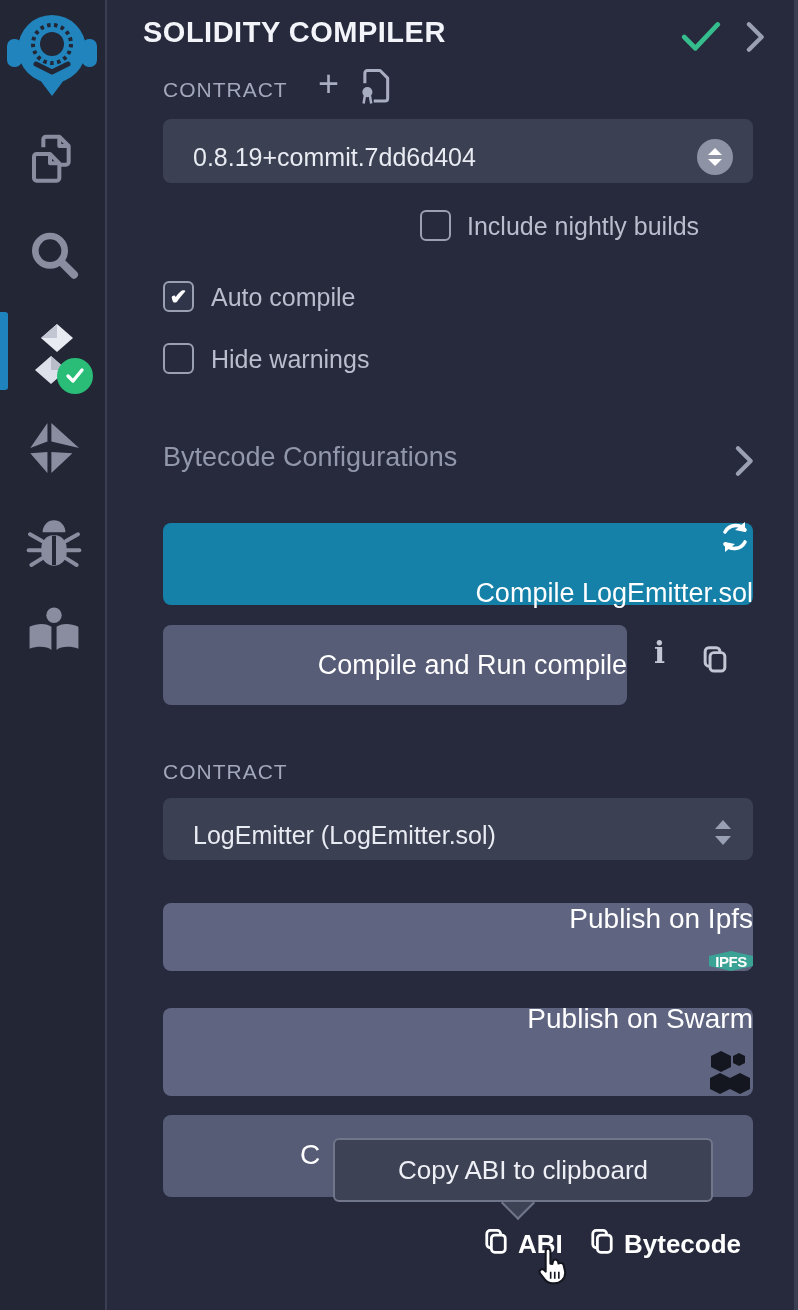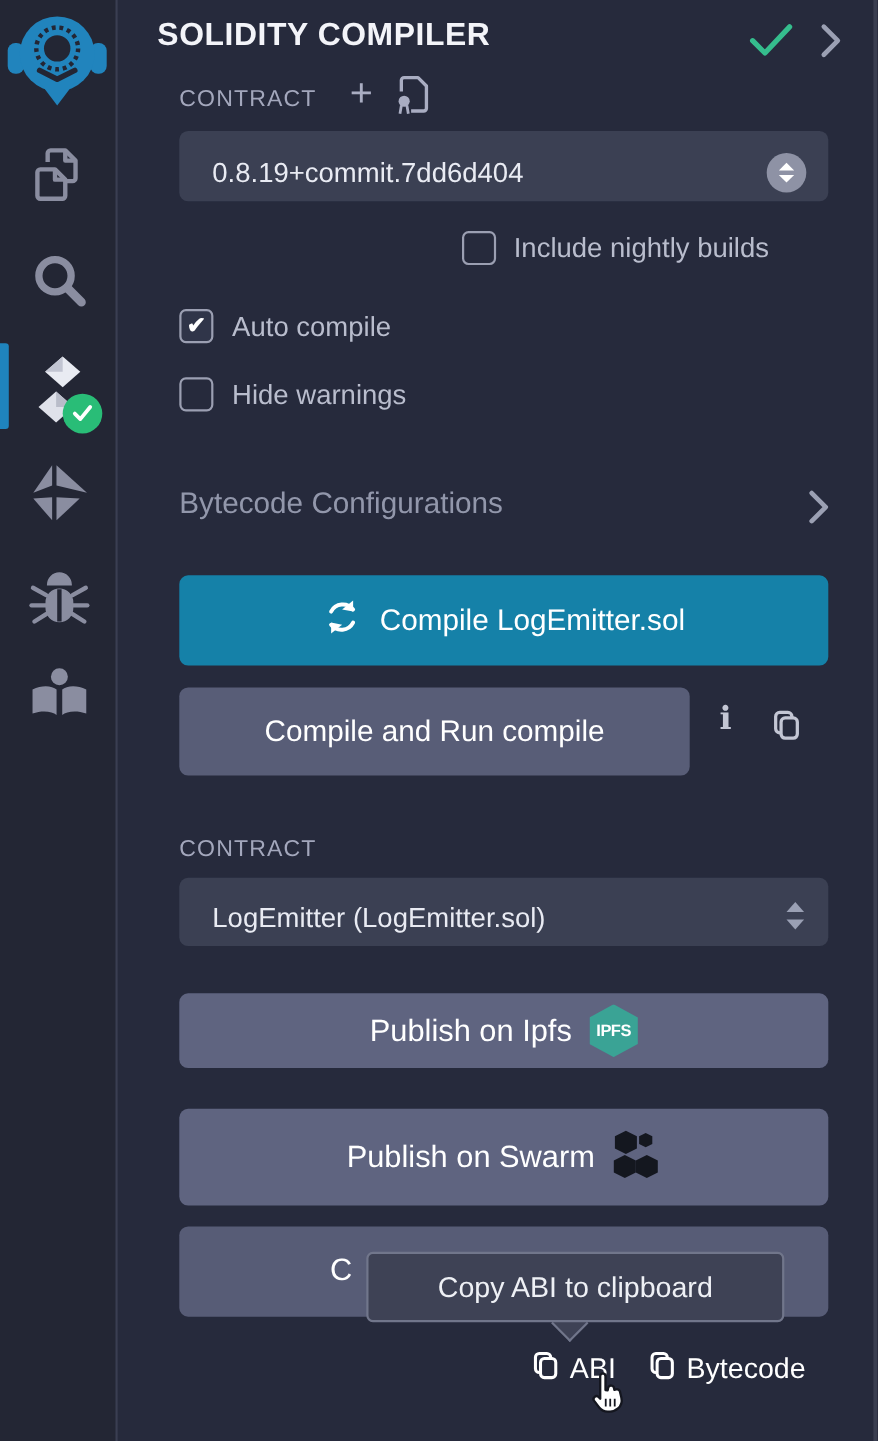--- a/index.html
+++ b/index.html
@@ -80,22 +80,22 @@
   .lbl-auto    { left:211px; top:283px; }
   .lbl-hide    { left:211px; top:345px; }
   
   .advanced-label {
     position:absolute; left:163px; top:442px; font-size:27px; color:#9297ab; cursor:pointer;
   }
   .adv-chev { position:absolute; left:733px; top:444px; cursor:pointer; }
   
   .btn {
     position:absolute; left:163px; width:590px; border-radius:8px; border:none;
-    display:flex; align-items:center; justify-content:center;
-    color:#ffffff; cursor:pointer; font-family:inherit;
+    display:flex; align-items:flex-end; justify-content:center;
+    color:#ffffff; cursor:pointer; font-family:inherit;flex-direction:column;
   }
   .btn-compile { top:523px; height:82px; background:#1581a8; font-size:27px; gap:16px; }
   .btn-run     { top:625px; height:80px; width:464px; background:#585d77; font-size:27px; }
   .btn-ipfs    { top:903px; height:68px; background:#5f6480; font-size:28px; gap:16px; }
   .btn-swarm   { top:1008px; height:88px; background:#5f6480; font-size:28px; gap:14px; }
   .btn-details { top:1115px; height:82px; background:#575c76; justify-content:flex-start; }
   .details-text { position:absolute; left:137px; top:24px; font-size:28px; color:#fff; }
   .info-icon {
     position:absolute; left:654px; top:636px; font-family:"DejaVu Serif",serif;
     font-size:29px; font-weight:700; color:#c3c6d4; cursor:pointer;
@@ -119,21 +119,21 @@
     background:#3e4255; border-right:2px solid #71768b; border-bottom:2px solid #71768b;
     transform:rotate(45deg); z-index:4;
   }
   
   .copy-link {
     position:absolute; display:flex; align-items:center; gap:8px;
     color:#ffffff; cursor:pointer; z-index:6;
   }
   .copy-abi      { left:482px; top:1227px; }
   .copy-bytecode { left:588px; top:1227px; }
-  .copy-link .txt { font-size:26px; font-weight:400; color:#fff; }
+  .copy-link .txt { font-size:26px; font-weight:700; color:#fff; }
   .cursor-hand { position:absolute; left:534px; top:1246px; z-index:9; }
   
   .scroll-strip { position:absolute; right:0; top:0; width:4px; height:1310px; background:#3a3e50; }
 </style>
 </head>
 <body>
 
 <div class="app">
 
   <div class="sidebar">

